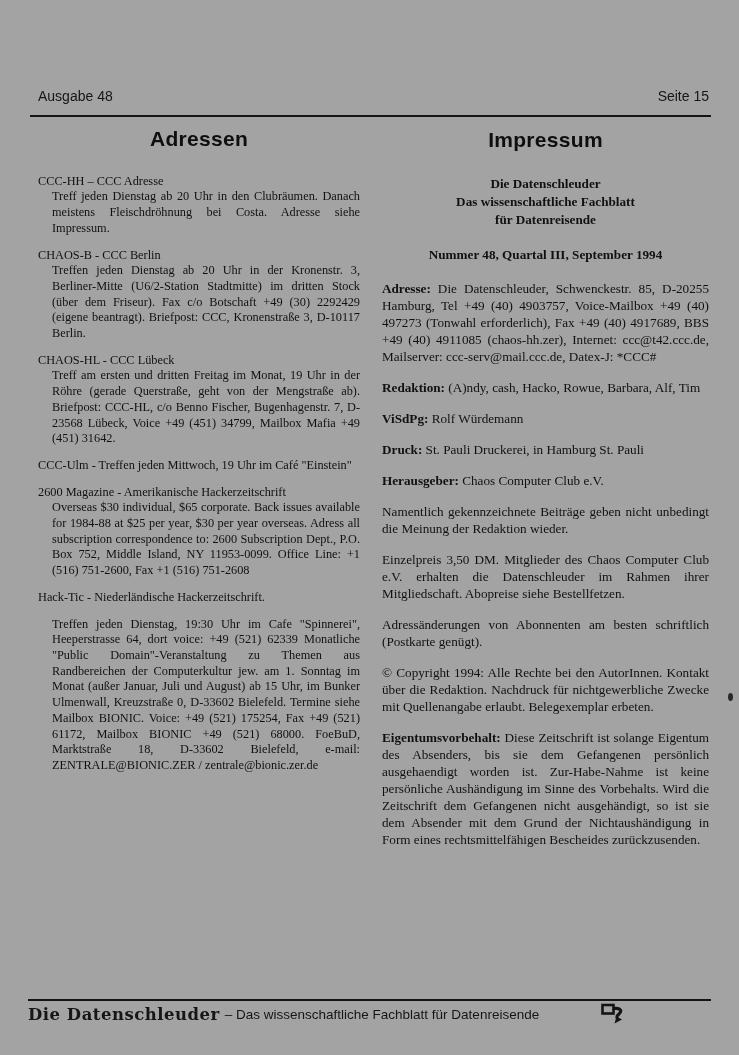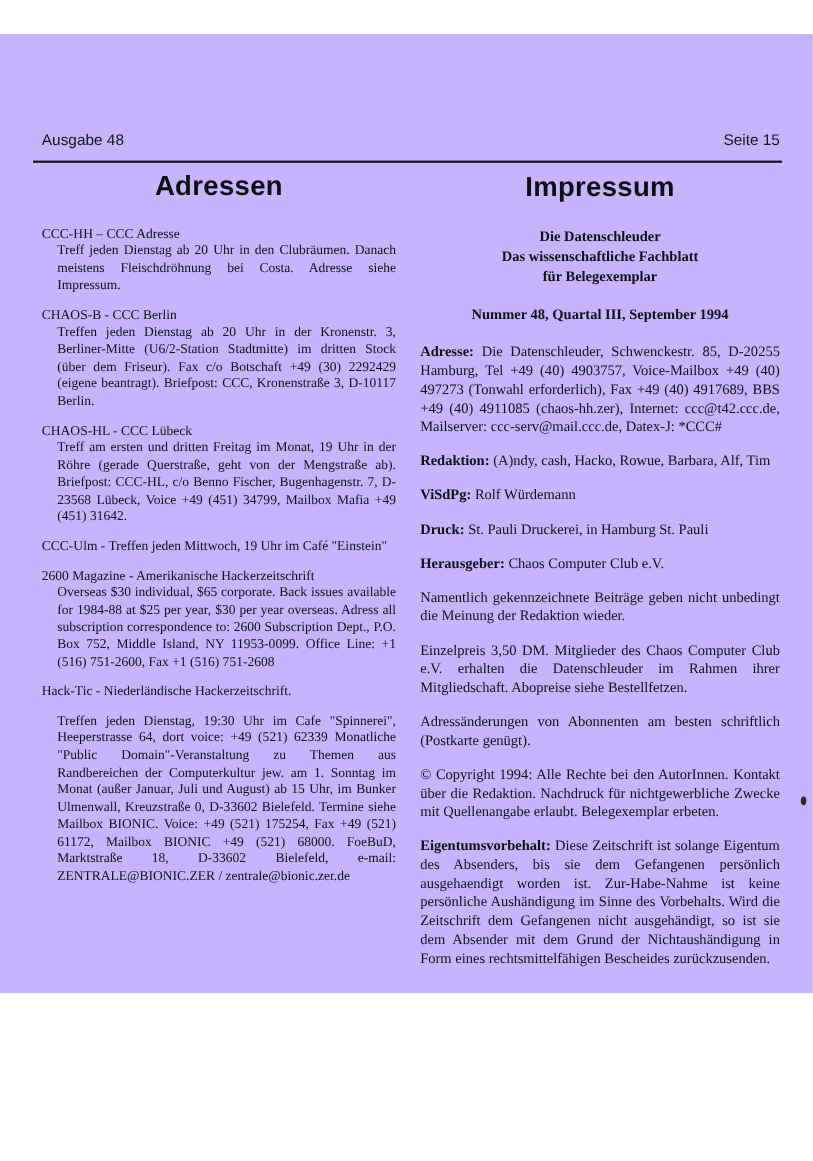--- a/index.html
+++ b/index.html
@@ -1,25 +1,24 @@
 <!DOCTYPE html>
 <html><head>
 <meta charset="utf-8">
 <style>
   * { margin: 0; padding: 0; box-sizing: border-box; }
   html, body { background: #ffffff; }
   .page {
     position: relative;
     width: 739px;
-    height: 872px;
-    background: #c4b5fd;
+    height: 1055px;
+    background: #a3a3a3;
     color: #111111;
     font-family: "Liberation Serif", serif;
     overflow: hidden;
-    margin-top: 31px;
   }
   .page-header {
     position: absolute;
     top: 88px; left: 38px; right: 30px;
     display: flex;
     justify-content: space-between;
     font-family: "Liberation Sans", sans-serif;
     font-size: 14px;
     color: #161616;
   }
@@ -33,21 +32,21 @@
     top: 131px; left: 38px; right: 30px;
     display: flex;
     gap: 22px;
   }
   .col { min-width: 0; }
   .col-left  { width: 322px; }
   .col-right { flex: 1; }
   .col-title {
     font-family: "Liberation Sans", sans-serif;
     font-weight: bold;
-    font-size: 25px;
+    font-size: 21px;
     text-align: center;
     letter-spacing: 0.3px;
     margin-bottom: 27px;
     color: #0e0e0e;
   }
   
   .col-left { font-size: 12.3px; line-height: 15.7px; }
   .entry { margin-bottom: 11px; }
   .entry-heading {
     padding-left: 14px;
@@ -151,21 +150,21 @@
         <div class="entry-body">Treffen jeden Dienstag, 19:30 Uhr im Cafe "Spinnerei", Heeperstrasse 64, dort voice: +49 (521) 62339 Monatliche "Public Domain"-Veranstaltung zu Themen aus Randbereichen der Computerkultur jew. am 1. Sonntag im Monat (außer Januar, Juli und August) ab 15 Uhr, im Bunker Ulmenwall, Kreuzstraße 0, D-33602 Bielefeld. Termine siehe Mailbox BIONIC. Voice: +49 (521) 175254, Fax +49 (521) 61172, Mailbox BIONIC +49 (521) 68000. FoeBuD, Marktstraße 18, D-33602 Bielefeld, e-mail: ZENTRALE@BIONIC.ZER / zentrale@bionic.zer.de</div>
       </div>
     </div>
 
     <div class="col col-right">
       <div class="col-title">Impressum</div>
 
       <div class="masthead">
         <div>Die Datenschleuder</div>
         <div>Das wissenschaftliche Fachblatt</div>
-        <div>für Belegexemplar</div>
+        <div>für Datenreisende</div>
       </div>
 
       <div class="issue-line">Nummer 48, Quartal III, September 1994</div>
 
       <p class="imp-p"><span class="lead">Adresse:</span><span> Die Datenschleuder, Schwenckestr. 85, D-20255 Hamburg, Tel +49 (40) 4903757, Voice-Mailbox +49 (40) 497273 (Tonwahl erforderlich), Fax +49 (40) 4917689, BBS +49 (40) 4911085 (chaos-hh.zer), Internet: ccc@t42.ccc.de, Mailserver: ccc-serv@mail.ccc.de, Datex-J: *CCC#</span></p>
       <p class="imp-p"><span class="lead">Redaktion:</span><span> (A)ndy, cash, Hacko, Rowue, Barbara, Alf, Tim</span></p>
       <p class="imp-p"><span class="lead">ViSdPg:</span><span> Rolf Würdemann</span></p>
       <p class="imp-p"><span class="lead">Druck:</span><span> St. Pauli Druckerei, in Hamburg St. Pauli</span></p>
       <p class="imp-p"><span class="lead">Herausgeber:</span><span> Chaos Computer Club e.V.</span></p>
       <p class="imp-p"><span class="lead"></span><span>Namentlich gekennzeichnete Beiträge geben nicht unbedingt die Meinung der Redaktion wieder.</span></p>

